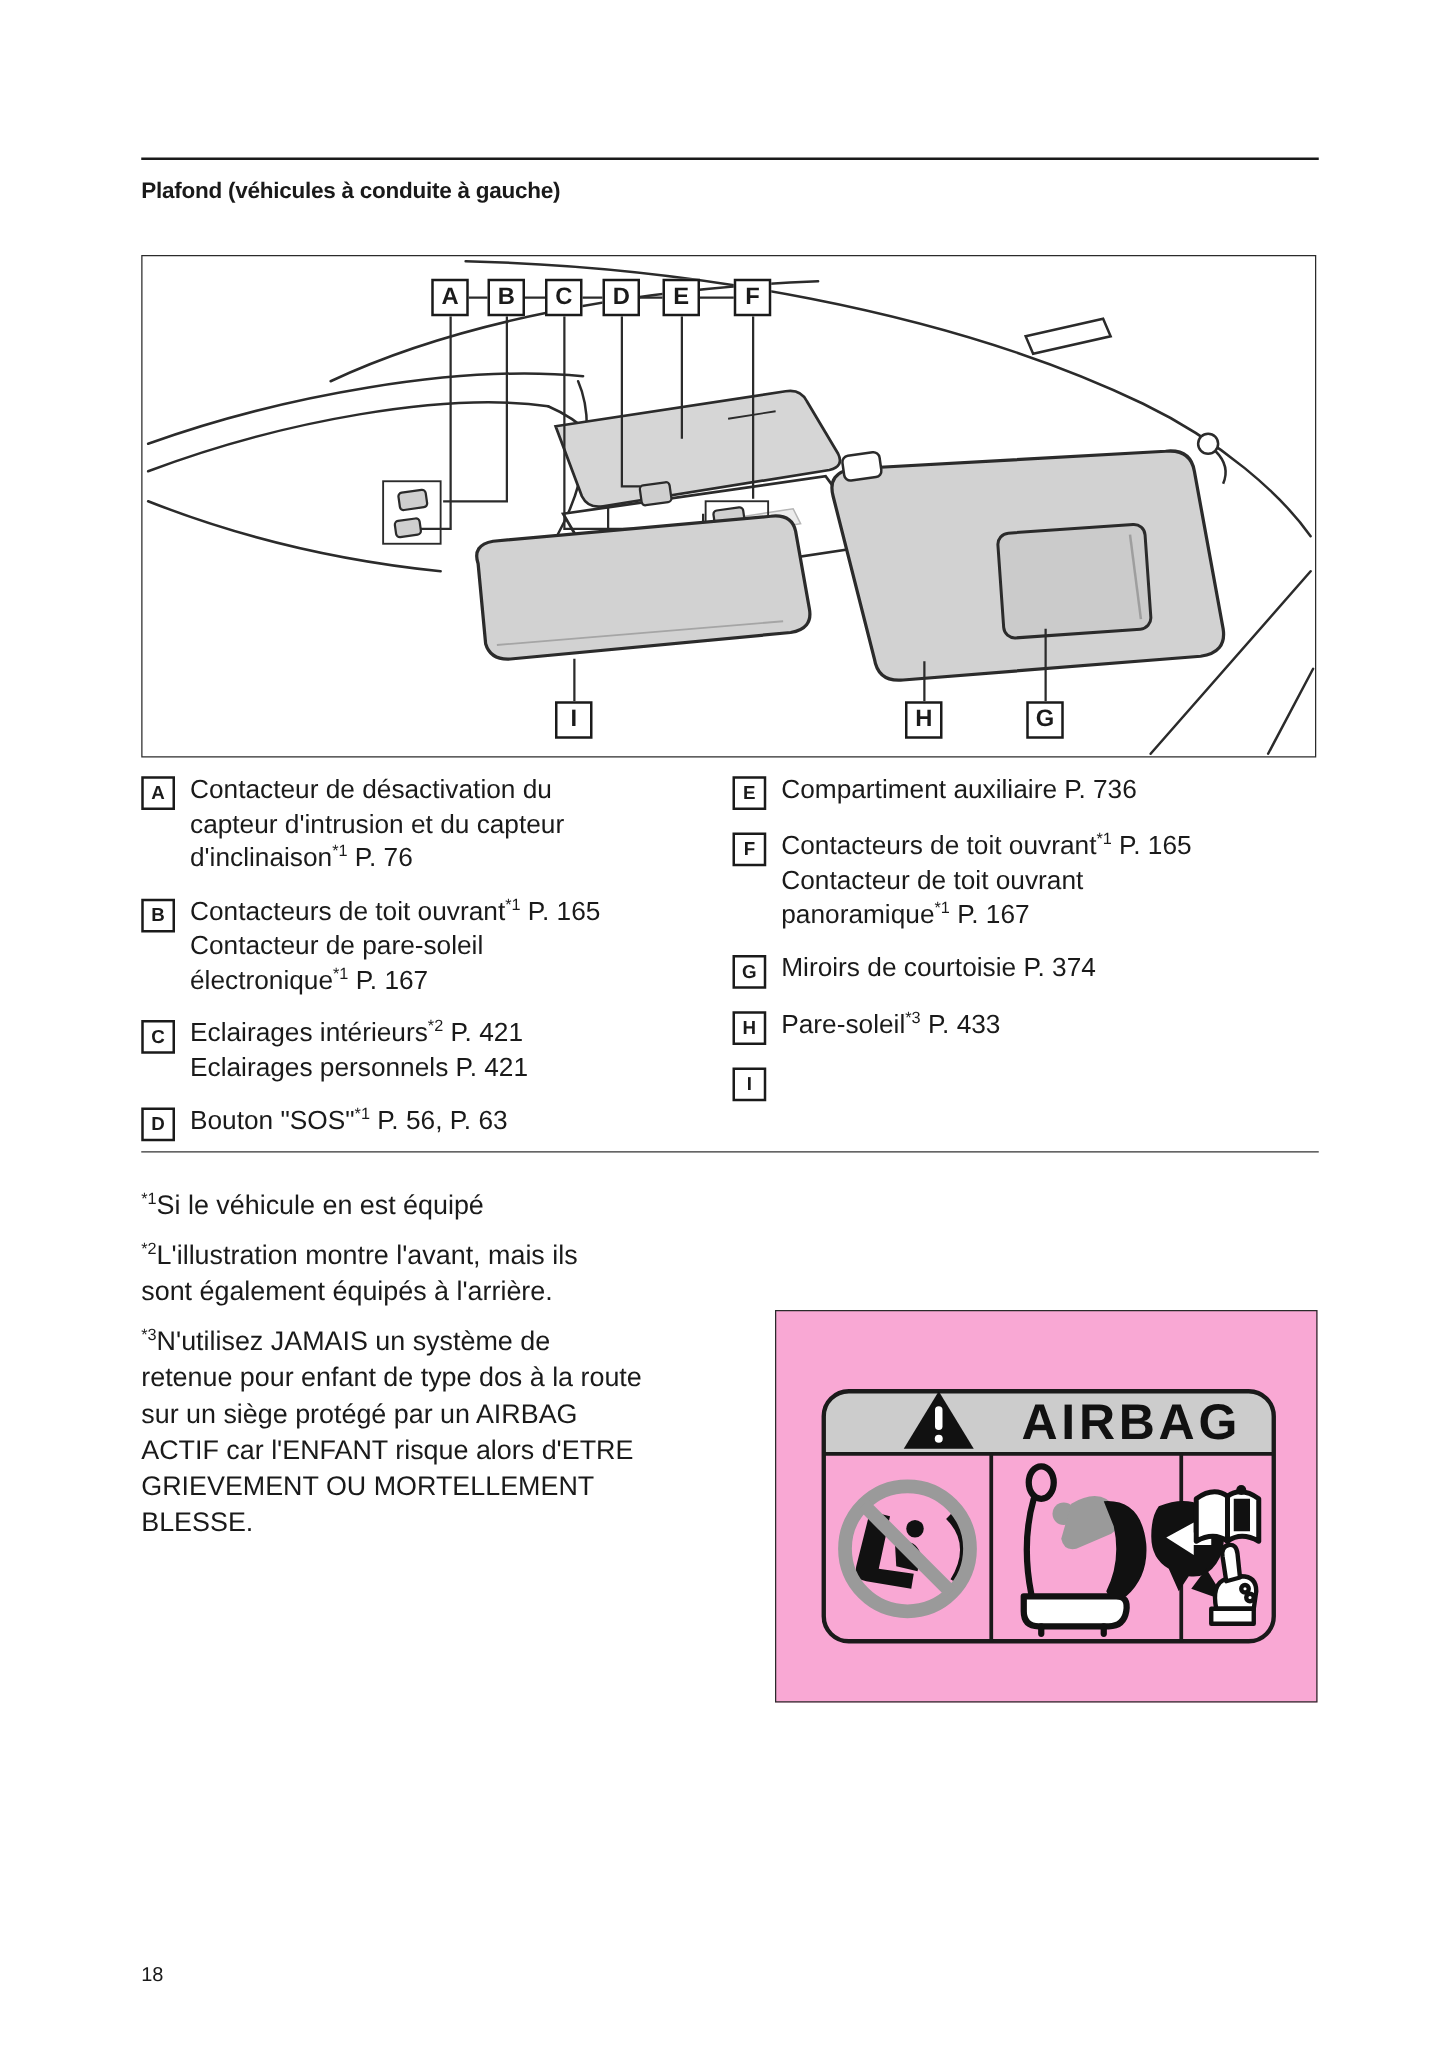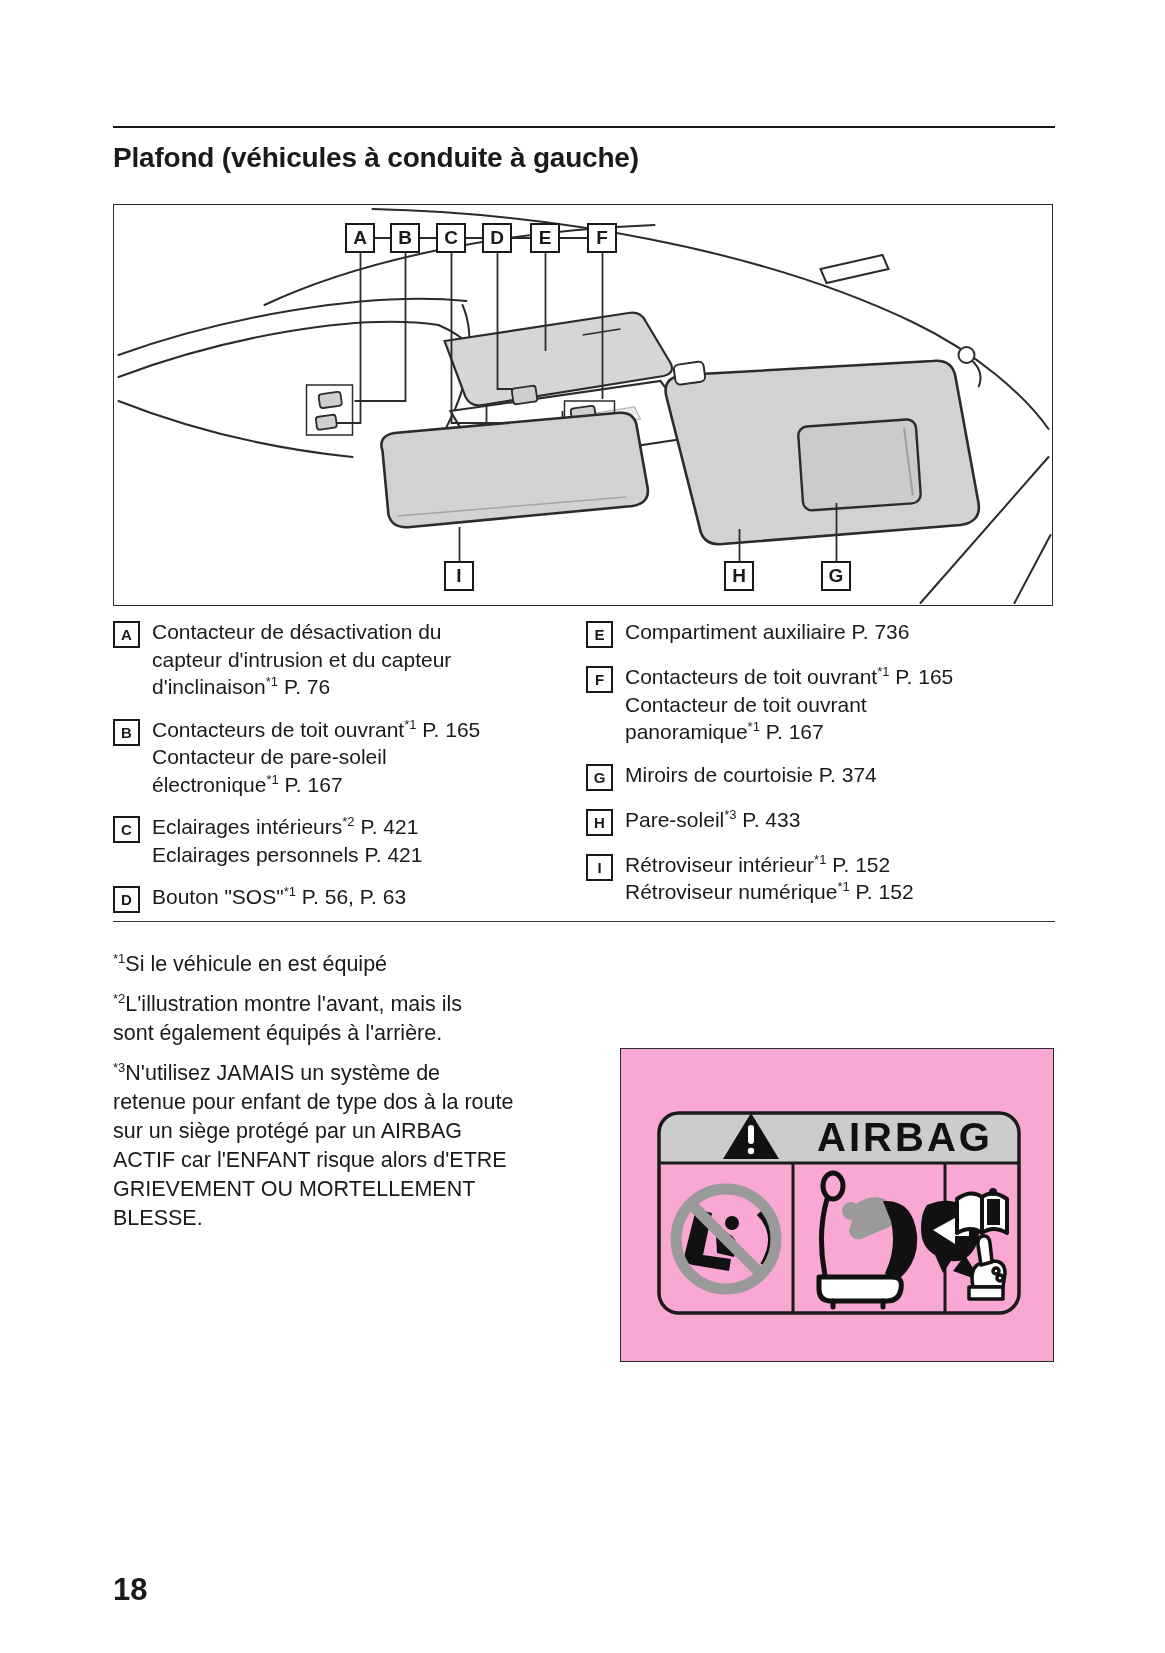--- a/index.html
+++ b/index.html
@@ -1,20 +1,20 @@
 <!DOCTYPE html>
 <html><head>
 <meta charset="utf-8">
 <style>
   html,body{margin:0;padding:0;background:#ffffff}
   .page{position:relative;width:1165px;height:1653px;background:#fff;
         font-family:"Liberation Sans",sans-serif;color:#1a1a1a;overflow:hidden}
   .title{position:absolute;left:113px;top:30px;margin:0;font-size:40px;font-weight:700;letter-spacing:-0.5px}
   .rule1{position:absolute;left:113px;top:126px;width:942px;border-top:2px solid #1a1a1a}
-  .section{position:absolute;left:113px;top:142px;margin:0;font-size:28px;font-weight:700;letter-spacing:-0.2px}
+  .section{position:absolute;left:113px;top:142px;margin:0;font-size:18px;font-weight:700;letter-spacing:-0.2px}
 
   .diagram{position:absolute;left:113px;top:204px;width:938px;height:400px;border:1.8px solid #2b2b2b;background:#fff}
   .diagram svg{position:absolute;left:0;top:0;width:100%;height:100%}
   .callout{position:absolute;width:26px;height:26px;border:2px solid #1a1a1a;background:#fff;
            font-size:19px;font-weight:700;line-height:26px;text-align:center}
 
   .legend{position:absolute;left:113px;top:618px;width:942px;display:flex}
   .col-left{width:473px;flex:none}
   .col-right{flex:1}
   .legend-item{display:flex;margin-bottom:15px}
@@ -25,21 +25,21 @@
 
   .rule2{position:absolute;left:113px;top:921px;width:942px;border-top:1.5px solid #333}
 
   .footnotes{position:absolute;left:113px;top:950px;width:500px;font-size:21.5px;line-height:29px}
   .footnote{margin-bottom:11px}
 
   .airbag{position:absolute;left:620px;top:1048px;width:432px;height:312px;border:1.8px solid #2b2b2b;background:#f9a8d4}
   .airbag svg{position:absolute;left:0;top:0;width:100%;height:100%}
   .airbag text{font-family:"Liberation Sans",sans-serif;font-weight:700}
 
-  .pagenum{position:absolute;left:113px;top:1572px;font-size:31px;font-weight:700}
+  .pagenum{position:absolute;left:113px;top:1572px;font-size:16px;font-weight:400}
 </style>
 </head>
 <body>
 
 <div class="page">
 
   <div class="rule1"></div>
   <h2 class="section">Plafond (véhicules à conduite à gauche)</h2>
 
   <div class="diagram">
@@ -154,21 +154,20 @@
         <div class="legend-item">
           <div class="key">G</div>
           <div class="itext">Miroirs de courtoisie P. 374</div>
         </div>
         <div class="legend-item">
           <div class="key">H</div>
           <div class="itext">Pare-soleil<sup>*3</sup> P. 433</div>
         </div>
         <div class="legend-item">
           <div class="key">I</div>
-          <div class="itext">Rétroviseur intérieur<sup>*1</sup> P. 152<br>Rétroviseur numérique<sup>*1</sup> P. 152</div>
         </div>
       </div>
   </div>
 
   <div class="rule2"></div>
 
   <div class="footnotes" id="footnotes">
       <div class="footnote"><sup>*1</sup>Si le véhicule en est équipé</div>
       <div class="footnote"><sup>*2</sup>L'illustration montre l'avant, mais ils<br>sont également équipés à l'arrière.</div>
       <div class="footnote"><sup>*3</sup>N'utilisez JAMAIS un système de<br>retenue pour enfant de type dos à la route<br>sur un siège protégé par un AIRBAG<br>ACTIF car l'ENFANT risque alors d'ETRE<br>GRIEVEMENT OU MORTELLEMENT<br>BLESSE.</div>

